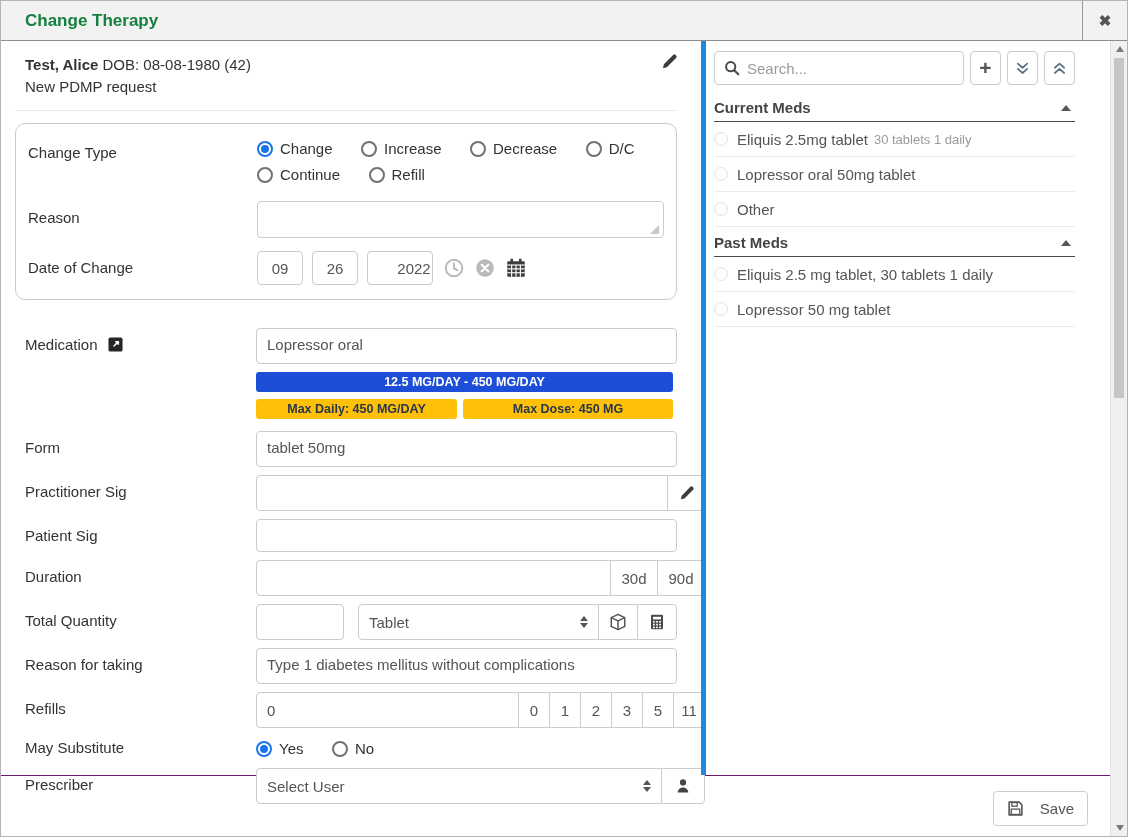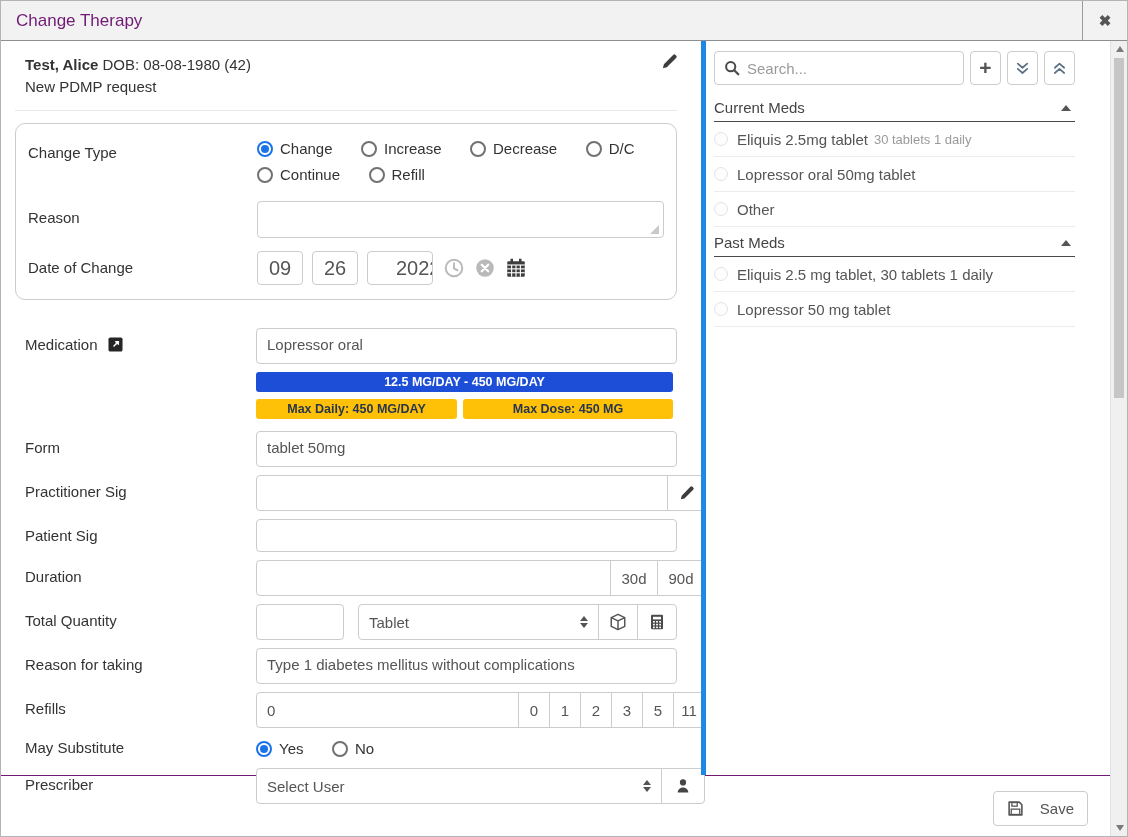--- a/index.html
+++ b/index.html
@@ -1,21 +1,21 @@
 <!DOCTYPE html>
 <html><head>
 <meta charset="utf-8">
 <style>
   * { box-sizing: border-box; margin: 0; padding: 0; }
   html,body { width:1128px; height:837px; font-family:"Liberation Sans", sans-serif; background:#fff; }
   .modal { position:relative; width:1128px; height:837px; border:1px solid #b4b4b4; background:#fff; overflow:hidden; }
 
   
   .mhead { position:relative; height:40px; background:#f2f2f2; border-bottom:1px solid #8e8e8e; display:flex; align-items:center; }
-  .mtitle { font-size:17px; font-weight:normal; color:#701a75; padding-left:15px; }
+  .mtitle { font-size:17px; font-weight:bold; color:#15803d; padding-left:24px; }
   .mclose { position:absolute; right:0; top:0; width:45px; height:39px; border-left:1px solid #9a9a9a; display:flex; align-items:center; justify-content:center; cursor:pointer; }
   .xglyph { font-size:15px; font-weight:bold; color:#555; }
 
   
   .mbody { position:relative; display:flex; height:735px; border-bottom:1px solid #701a75; background:#fff; }
   .left { width:700px; padding:13px 0 0 14px; }
   .fieldcol { width:421px; }
 
   .patientrow { display:flex; align-items:flex-start; justify-content:space-between; padding:0 14px 6px 10px; width:676px; }
   .pline1 { font-size:15px; color:#333; line-height:22px; }
@@ -34,21 +34,21 @@
   .radio { width:16px; height:16px; border:2px solid #717171; border-radius:50%; background:#fff; position:relative; margin-right:7px; flex-shrink:0; }
   .radio.on { border-color:#1a73e8; }
   .radio.on::after { content:""; position:absolute; inset:2px; background:#1a73e8; border-radius:50%; }
 
   .inp { border:1px solid #ccc; border-radius:4px; height:36px; padding:0 10px; font-size:15px; color:#555; width:100%; background:#fff; outline:none; }
   .inp::placeholder { color:#999; }
   .txt { position:relative; border:1px solid #ccc; border-radius:4px; min-height:36px; padding:7px 25px 7px 10px; font-size:15px; color:#555; background:#fff; }
   .grip { position:absolute; right:2px; bottom:2px; width:0; height:0; border-style:solid; border-width:0 0 9px 9px; border-color:transparent transparent #c9c9c9 transparent; cursor:nwse-resize; }
 
   .daterow { display:flex; align-items:center; }
-  .dinp { border:1px solid #ccc; border-radius:4px; height:34px; text-align:center; font-size:20px; color:#555; outline:none; }
+  .dinp { border:1px solid #ccc; border-radius:4px; height:34px; text-align:center; font-size:15px; color:#555; outline:none; }
   .dm { width:46px; margin-right:9px; } .dd { width:46px; margin-right:9px; } .dy { width:66px;padding-left:28px; }
   .dico { margin-left:11px; display:inline-flex; cursor:pointer; }
 
   .badge-blue { display:block; width:417px; background:#1d4ed8; color:#fff; font-weight:bold; font-size:12.5px; text-align:center; border-radius:3px; padding:3px 0; margin-bottom:7px; }
   .yellowwrap { display:flex; gap:6px; width:417px; }
   .badge-yellow { background:#ffc107; color:#28364d; font-weight:bold; font-size:12.5px; text-align:center; border-radius:3px; padding:3px 0; }
   .by1 { width:201px; } .by2 { flex:1; }
 
   .igroup { display:flex; width:100%; }
   .igroup .inp, .igroup .txt { border-radius:4px 0 0 4px; flex:1; }
@@ -69,21 +69,21 @@
 
   
   .sidebar { margin-left:0; width:390px; border-left:5px solid #1e88e5; padding:10px 0 0 8px; }
   .srow { display:flex; gap:6px; margin-bottom:7px; padding-right:16px; }
   .sinput { flex:1; display:flex; align-items:center; border:1px solid #ccc; border-radius:4px; height:34px; padding:0 9px; background:#fff; }
   .sinput input { border:none; outline:none; flex:1; font-size:15px; color:#555; margin-left:7px; min-width:0; }
   .sinput input::placeholder { color:#9a9a9a; }
   .sbtn { width:31px; height:34px; border:1px solid #ccc; border-radius:4px; background:#fff; display:flex; align-items:center; justify-content:center; cursor:pointer; flex-shrink:0; }
   .plus { font-size:21px; font-weight:bold; color:#555; line-height:1; margin-top:-2px; }
   .shead { display:flex; justify-content:space-between; align-items:center; border-bottom:1px solid #4a4a4a; padding:7px 4px 5px 0; margin-right:16px; cursor:pointer; }
-  .shead .st { font-size:15px; font-weight:normal; color:#444; }
+  .shead .st { font-size:15px; font-weight:bold; color:#444; }
   .caret-up { width:0; height:0; border-left:5px solid transparent; border-right:5px solid transparent; border-bottom:6px solid #555; }
   .mitem { display:flex; align-items:center; min-height:35px; border-bottom:1px solid #ececec; font-size:15px; color:#555; margin-right:16px; cursor:pointer; }
   .mcirc { width:14px; height:14px; border:1px solid #e3e3e3; border-radius:50%; margin-right:9px; flex-shrink:0; background:#fdfdfd; }
   .mdetail { font-size:13px; color:#9a9a9a; margin-left:6px; }
 
   
   .mfoot { height:61px; display:flex; background:#fff; }
   .savebtn { display:flex; align-items:center; gap:16px; border:1px solid #ccc; border-radius:4px; background:#fff; height:35px; padding:0 13px; font-size:15px; color:#555; margin:15px 39px 0 auto; cursor:pointer; font-family:"Liberation Sans",sans-serif; }
 
   

